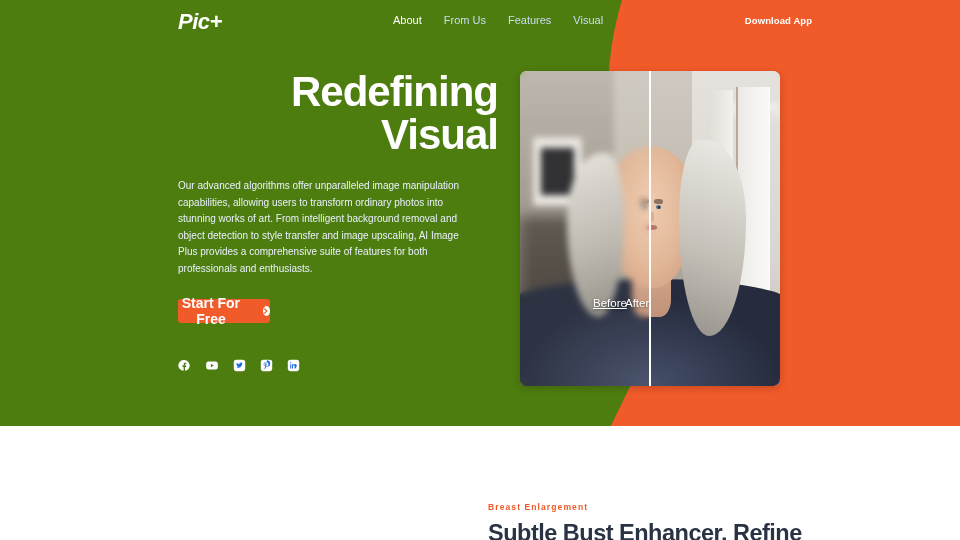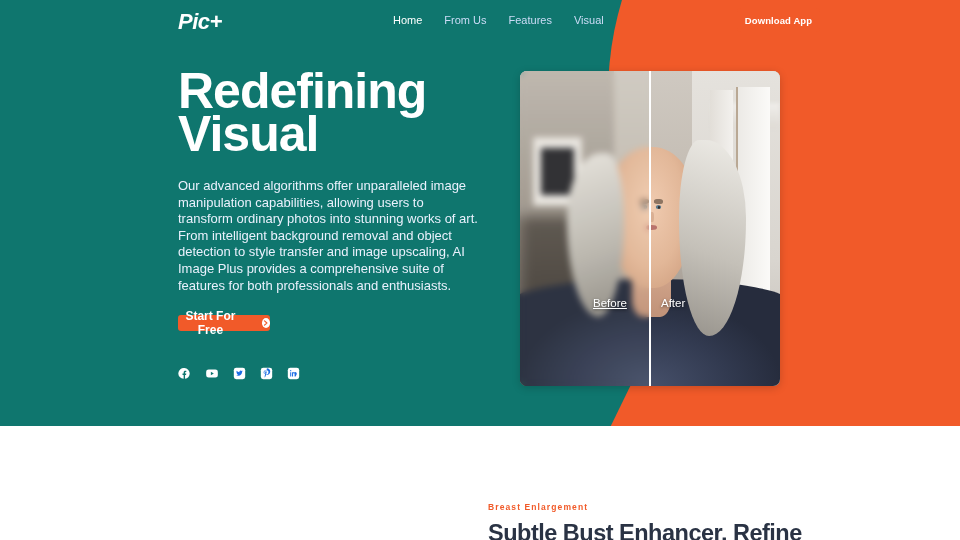--- a/index.html
+++ b/index.html
@@ -7,21 +7,21 @@
   body {
     font-family:"Liberation Sans", sans-serif;
     background:#ffffff;
     -webkit-font-smoothing:antialiased;
   }
   .page { position:relative; width:960px; height:540px; overflow:hidden; background:#fff; }
 
   
   .hero {
     position:absolute; left:0; top:0; width:960px; height:426px;
-    background:#0f766e; overflow:hidden;
+    background:#4d7c0f; overflow:hidden;
   }
   .blob-circle{
     position:absolute;
     left:608px; top:-235px;
     width:660px; height:660px;
     background:#F15A29;
     border-radius:50%;
   }
   .blob-fill{
     position:absolute;
@@ -62,35 +62,36 @@
     background:#F15A29; color:#fff;
     border:none; border-radius:4px;
     font-family:"Liberation Sans", sans-serif;
     font-size:9.5px; font-weight:bold;
     cursor:pointer; letter-spacing:0.1px;margin-left:40px;
   }
 
   
   .copy { position:absolute; left:178px; top:70px; width:320px; z-index:6; }
   .headline {
-    font-size:50px; line-height:43px; font-weight:bold; color:#ffffff;
+    font-size:42px; line-height:43px; font-weight:bold; color:#ffffff;
     letter-spacing:-1.0px;
+    text-align:right;
   }
   .subcopy {
     margin-top:22px;
-    font-size:13px; line-height:16.6px; color:#eaf1fd;
+    font-size:10px; line-height:16.6px; color:#eaf1fd;
     width:300px;
   }
   .cta {
     margin-top:21px;
-    width:92px; height:16px;
+    width:92px; height:24px;
     background:#F15A29; color:#ffffff;
     border:none; border-radius:3px;
     font-family:"Liberation Sans", sans-serif;
-    font-size:12px; font-weight:bold;
+    font-size:14px; font-weight:bold;
     display:flex; align-items:center; justify-content:center; gap:19px;
     cursor:pointer;
   }
   .cta .arrow-circle {
     width:10px; height:10px; border-radius:50%;
     background:#ffffff; display:flex; align-items:center; justify-content:center;
   }
   .cta .arrow-circle svg { display:block; }
 
   .socials {
@@ -199,21 +200,21 @@
     position:absolute; left:50%; top:0; width:2px; height:100%;
     background:#ffffff; transform:translateX(-1px);
   }
   .lbl {
     position:absolute; top:297px;
     font-size:11.5px; color:#ffffff; font-weight:500;
     text-shadow:0 1px 3px rgba(0,0,0,.55);
     z-index:9;
   }
   .lbl.before { left:593px;text-decoration:underline; }
-  .lbl.after  { left:661px; }
+  .lbl.after  { left:625px; }
 
   
   .section2 {
     position:absolute; left:0; top:426px; width:960px; height:100px;
     background:#ffffff;
   }
   .sec2-inner { position:absolute; left:488px; top:76px; width:430px; }
   .eyebrow {
     font-size:8.5px; font-weight:bold; color:#F15A29;
     letter-spacing:1.1px; text-transform:none;
@@ -232,21 +233,21 @@
   <div class="hero">
 
     <div class="blob-circle"></div>
     <div class="blob-fill"></div>
     <div class="blob-skew"></div>
 
     <div class="nav">
       <div class="logo">Pic+</div>
 
       <div class="navlinks">
-        <a href="#" class="active">Home</a>
+        <a href="#" class="active">About</a>
         <a href="#">From Us</a>
         <a href="#">Features</a>
         <a href="#">Visual</a>
       </div>
 
       <button class="dl-btn">Download App</button>
     </div>
 
     <div class="copy">
       <h1 class="headline">

